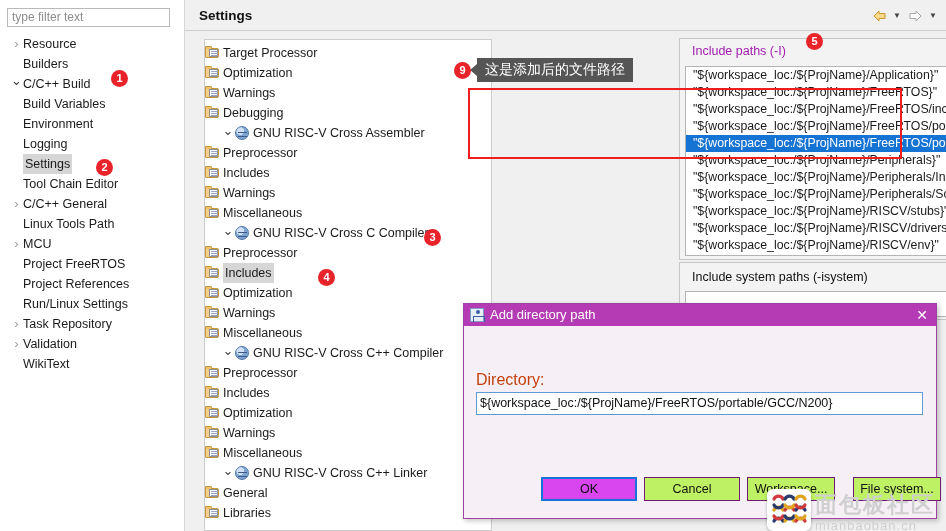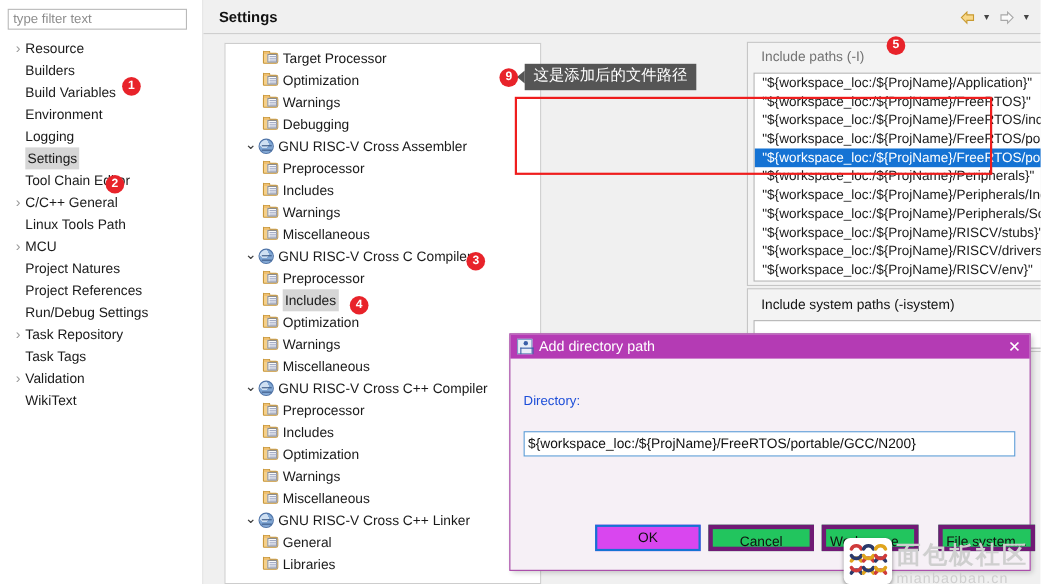--- a/index.html
+++ b/index.html
@@ -58,42 +58,42 @@
   #mid-panel {
     position: absolute; left: 19px; top: 39px; width: 288px; height: 492px;
     background: #fff; border: 1px solid #cdcdcd; overflow: hidden;
   }
   .mt-row { height: 20px; line-height: 20px; white-space: nowrap; font-size: 12.5px; position: relative;}
   .mt-row .tw { display:inline-block; width: 14px; text-align:center; color:#3a3a3a; font-size:10px; vertical-align: top;}
   .mt-row .ic { display:inline-block; width: 18px; vertical-align: top; }
   .mt-row .lbl { display:inline-block; vertical-align: top; }
   .mt-row.sel .lbl { background:#d6d6d6; padding: 0 2px;}
   .lvl1 { padding-left: 16px; }
-  .lvl2 { padding-left: 34px; }
+  .lvl2 { }
 
   
   .folder-ic { position:relative; display:inline-block; width:15px; height:13px; vertical-align:-2px;}
   .folder-ic .b { position:absolute; left:0; top:2px; width:14px; height:10px; background:#f5d08a; border:1px solid #c8973a; border-radius:1px 2px 2px 1px;}
   .folder-ic .t { position:absolute; left:0; top:0px; width:7px; height:3px; background:#f0c070; border:1px solid #c8973a; border-bottom:none; border-radius:1px 2px 0 0;}
   .folder-ic .p { position:absolute; left:4px; top:3px; width:9px; height:8px; background:#fbfbfb; border:1px solid #8e8e8e; }
   .folder-ic .p::after{content:""; position:absolute; left:1px; top:1px; width:7px; height:1px; background:#9aa3c0; box-shadow:0 2px 0 #9aa3c0, 0 4px 0 #9aa3c0;}
 
   
   .globe-ic { display:inline-block; width:14px; height:14px; border-radius:50%;
     background: radial-gradient(circle at 35% 32%, #cfe0f2 0 35%, #7fa6d4 36% 100%);
     border:1px solid #4f74a8; vertical-align:-3px; position:relative; }
   .globe-ic::after{content:""; position:absolute; left:2px; top:5px; width:9px; height:3px; border-top:1px solid #3c5a86; border-bottom:1px solid #3c5a86;}
 
   
   #inc-group {
     position: absolute; left: 494px; top: 38px; width: 440px; height: 222px;
     background: #f3f3f3; border: 1px solid #c6c6c6;
   }
   #inc-header { position:relative; height:26px; }
-  #inc-title { position:absolute; left: 12px; top: 5px; font-size:12.5px; color:#737373;}
+  #inc-title { position:absolute; left: 12px; top: 5px; font-size:12.5px; color:#a21caf;}
 
   #inc-list {
     position:absolute; left:5px; top:27px; width:430px; height:190px;
     background:#fff; border:1px solid #b4b4b4; overflow:hidden;
   }
   .path-row { height:17px; line-height:17px; padding-left:7px; font-size:12.3px; white-space:nowrap; }
   .path-row.selected { background:#1573d4; color:#fff; }
 
   #sys-group {
     position:absolute; left:494px; top:262px; width:440px; height:58px;
@@ -126,30 +126,30 @@
     background:#f6f0f6; border:1px solid #a33fa3; z-index: 70;
     box-shadow: 2px 2px 5px rgba(0,0,0,.22);
   }
   #dlg-bar { position:relative; height:22px; background:#b43bb4; }
   #dlg-ic { position:absolute; left:6px; top:4px; width:14px; height:14px; background:#e8eef8; border:1px solid #7f9bc6; }
   #dlg-ic::before{content:""; position:absolute; left:5px; top:1px; width:4px; height:4px; border-radius:50%; background:#3a5fa8;}
   #dlg-ic::after{content:""; position:absolute; left:2px; top:7px; width:10px; height:5px; border-top:1px solid #3a5fa8; border-left:1px solid #3a5fa8; border-right:1px solid #3a5fa8;}
   #dlg-title { position:absolute; left:26px; top:3px; color:#fff; font-size:13px;}
   #dlg-close { position:absolute; right:8px; top:2px; color:#fff; font-size:14px; line-height:18px; cursor:pointer;}
   #dlg-body { position:relative; height:193px; }
-  #dir-label { position:absolute; left:12px; top:31px; font-size:12px; color:#1d4ed8;}
+  #dir-label { position:absolute; left:12px; top:45px; font-size:16px; color:#c2410c;}
   #dir-input {
     position:absolute; left:12px; top:66px; width:447px; height:23px;
     background:#fff; border:1px solid #5c9bd6; font-size:12.5px;
     padding: 0 3px; line-height:21px; color:#111; white-space:nowrap; overflow:hidden;
     font-family:"Liberation Sans", sans-serif;
   }
   .dlg-btn {
-    position:absolute; top:151px; height:24px; background:#22c55e;
-    border:4px solid #701a75; font-size:12.5px; text-align:center; line-height:22px;
+    position:absolute; top:151px; height:24px; background:#bef264;
+    border:1px solid #701a75; font-size:12.5px; text-align:center; line-height:22px;
     color:#111; font-family:"Liberation Sans", sans-serif;
   }
   .dlg-btn.primary { border:2px solid #1573d4; background:#d946ef; line-height:20px;}
   #btn-ok { left:77px; width:96px; }
   #btn-cancel { left:180px; width:96px; }
   #btn-workspace { left:283px; width:88px; }
   #btn-filesystem { left:389px; width:88px; }
 
   
   #wm-logo {
@@ -164,33 +164,33 @@
 </head>
 <body>
 
 <div id="root">
 
   <div id="sidebar">
     <div id="filter-box">type filter text</div>
     <div id="sidebar-tree" style="position:absolute; left:0; top:34px; width:185px;">
         <div class="tree-row"><span class="twisty" style="font-size: 13px;">›</span><span class="lbl">Resource</span></div>
         <div class="tree-row"><span class="twisty"></span><span class="lbl">Builders</span></div>
+        <div class="tree-row"><span class="twisty open" style="font-size: 13px; line-height: 14px;">⌄</span><span class="lbl">C/C++ Build</span></div>
         <div class="tree-row indent1"><span class="lbl">Build Variables</span></div>
         <div class="tree-row indent1"><span class="lbl">Environment</span></div>
         <div class="tree-row indent1"><span class="lbl">Logging</span></div>
         <div class="tree-row indent1 sel"><span class="lbl">Settings</span></div>
         <div class="tree-row indent1"><span class="lbl">Tool Chain Editor</span></div>
         <div class="tree-row"><span class="twisty" style="font-size: 13px;">›</span><span class="lbl">C/C++ General</span></div>
         <div class="tree-row"><span class="twisty"></span><span class="lbl">Linux Tools Path</span></div>
         <div class="tree-row"><span class="twisty" style="font-size: 13px;">›</span><span class="lbl">MCU</span></div>
-        <div class="tree-row"><span class="twisty"></span><span class="lbl">Project Natures</span></div>
+        <div class="tree-row"><span class="twisty"></span><span class="lbl">Project FreeRTOS</span></div>
         <div class="tree-row"><span class="twisty"></span><span class="lbl">Project References</span></div>
-        <div class="tree-row"><span class="twisty"></span><span class="lbl">Run/Debug Settings</span></div>
+        <div class="tree-row"><span class="twisty"></span><span class="lbl">Run/Linux Settings</span></div>
         <div class="tree-row"><span class="twisty" style="font-size: 13px;">›</span><span class="lbl">Task Repository</span></div>
-        <div class="tree-row"><span class="twisty"></span><span class="lbl">Task Tags</span></div>
         <div class="tree-row"><span class="twisty" style="font-size: 13px;">›</span><span class="lbl">Validation</span></div>
         <div class="tree-row"><span class="twisty"></span><span class="lbl">WikiText</span></div>
       </div>
   </div>
 
   <div id="main">
 
     <div id="title-bar">
       <div id="page-title">Settings</div>
       <div class="nav-arrows" style="right:58px;">

